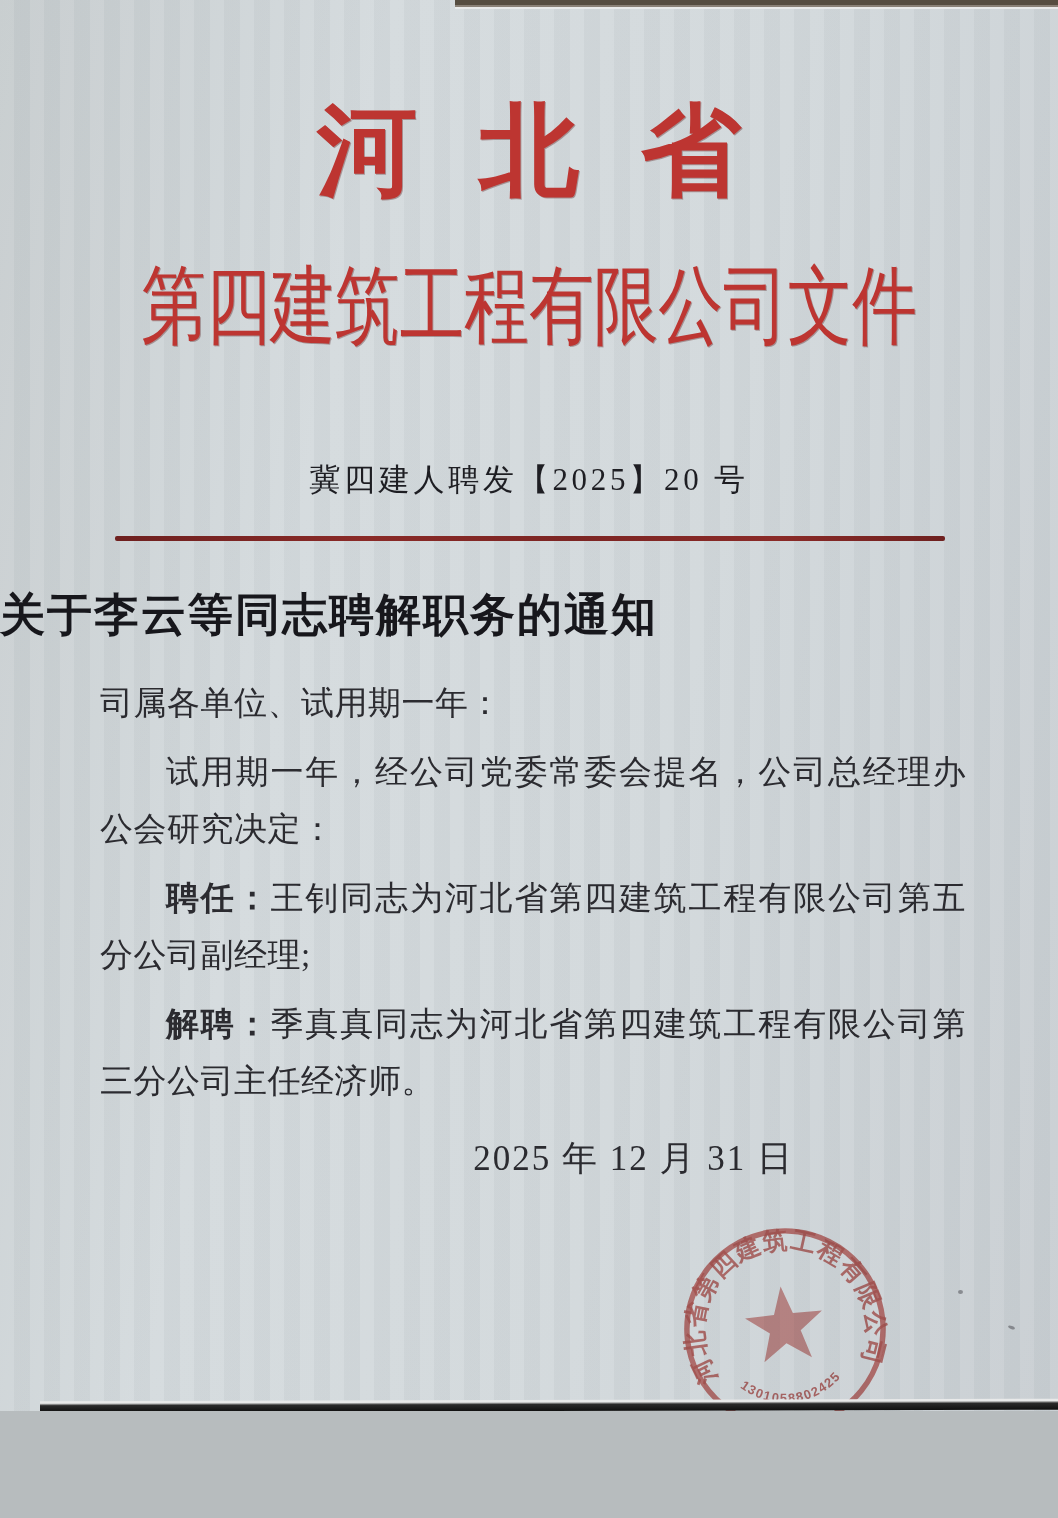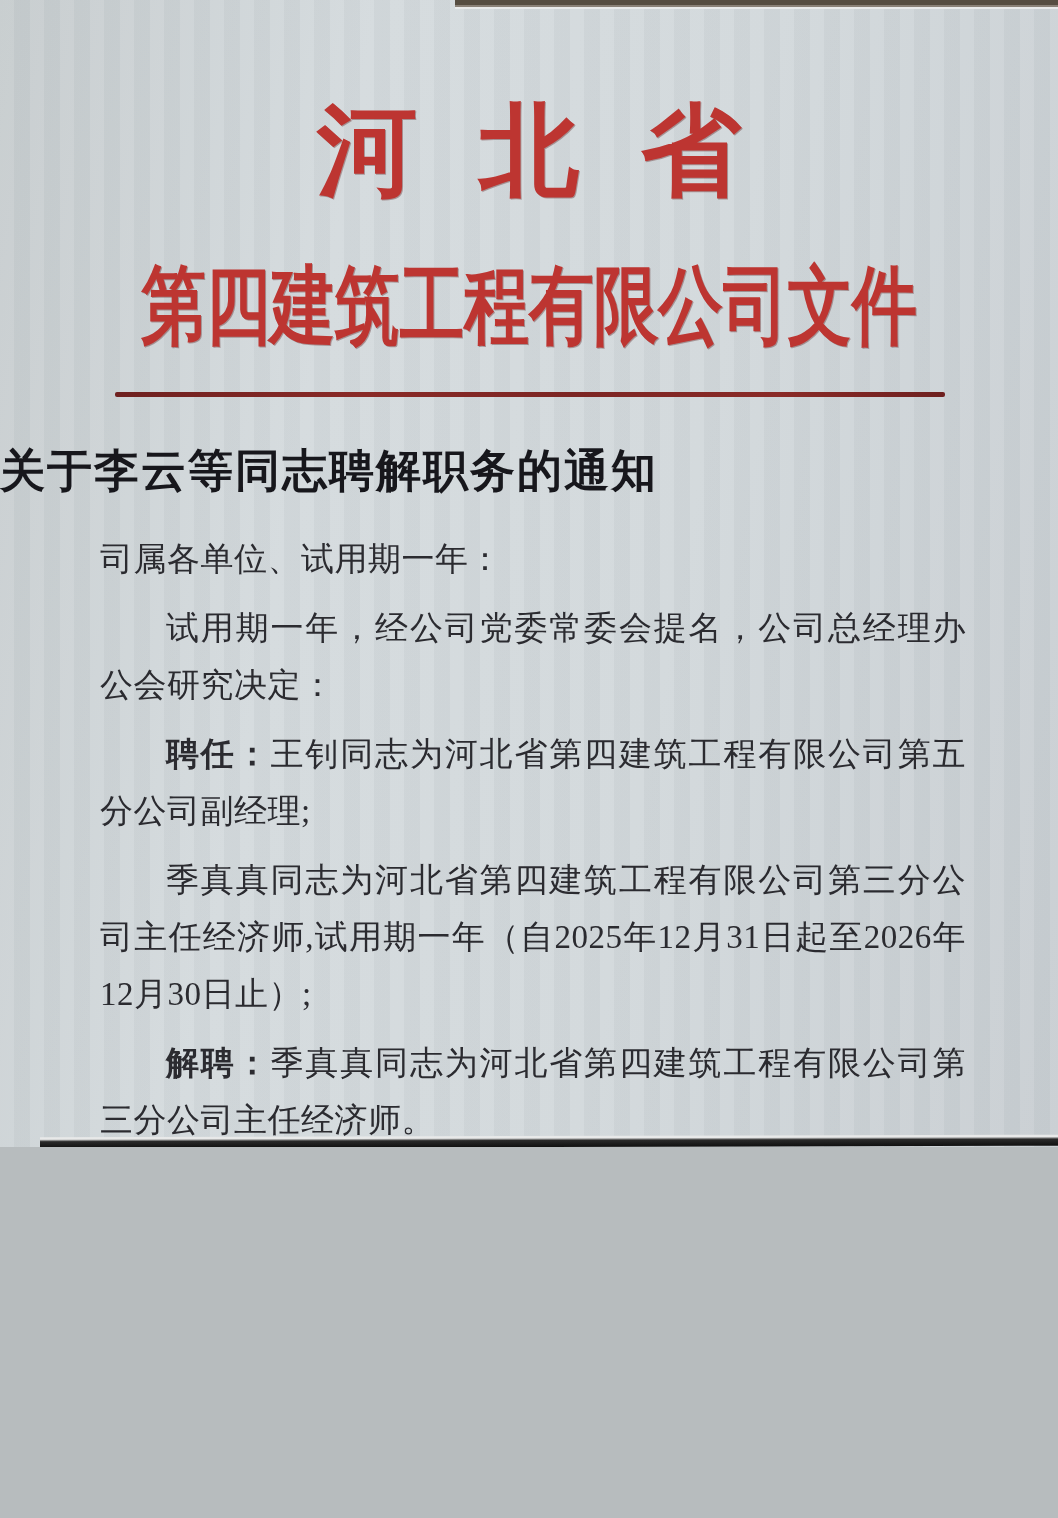--- a/index.html
+++ b/index.html
@@ -3,21 +3,21 @@
 <meta charset="utf-8">
 <style>
   html, body {
     margin: 0; padding: 0;
     width: 1058px; height: 1518px;
     background: #b7bcbe;
     font-family: "Liberation Serif", "DejaVu Serif", serif;
   }
   .paper {
     position: relative;
-    width: 1058px; height: 1147px;
+    width: 1058px; height: 1411px;
     overflow: hidden;
     background:
       repeating-linear-gradient(90deg, rgba(255,255,255,0.05) 0 14px, rgba(120,130,135,0.05) 14px 30px),
       linear-gradient(100deg, #c6ccce 0%, #d4dadd 30%, #d2d8db 62%, #c8ced2 100%);
     color: #2b2b30;
   }
   
   .edge-top {
     position: absolute; top: 0; left: 455px; right: 0; height: 9px;
     background: linear-gradient(180deg, #564d41 0 55%, #8a8177 55% 80%, #e9eaea 80%);
@@ -34,21 +34,21 @@
     font-weight: bold;
     letter-spacing: 0.62em;
     text-indent: 0.62em; 
     color: #bd3531;
     text-shadow: 1px 1px 0 rgba(80,18,16,0.35);
   }
   .letterhead-2 {
     margin-top: 52px;
     text-align: center;
     font-size: 64px; line-height: 96px;
-    font-weight: bold;
+    font-weight: normal;
     color: #bd3531;
     text-shadow: 1px 1px 0 rgba(80,18,16,0.35);
     white-space: nowrap;
   }
   .letterhead-2 .stretch {
     display: inline-block;
     transform: scale(1.01, 1.34);
     transform-origin: 50% 55%;
   }
   .doc-number {
@@ -133,33 +133,33 @@
 <div class="paper">
 
   <div class="edge-top"></div>
 
   <div class="letterhead-1">河北省</div>
 
   <div class="letterhead-2">
     <span class="stretch">第四建筑工程有限公司文件</span>
   </div>
 
+  <div class="doc-number">冀四建人聘发【2025】20 号</div>
 
   <div class="red-divider"></div>
 
   <div class="doc-title">关于李云等同志聘解职务的通知</div>
 
   <div class="body-block">
     <p class="salutation">司属各单位、试用期一年：</p>
 
     <p class="para"><span class="bold-prefix"></span><span>试用期一年，经公司党委常委会提名，公司总经理办公会研究决定：</span></p>
 
     <p class="para"><span class="bold-prefix">聘任：</span><span>王钊同志为河北省第四建筑工程有限公司第五分公司副经理;</span></p>
 
-    <p class="para"><span class="bold-prefix"></span><span>季真真同志为河北省第四建筑工程有限公司第三分公司主任经济师,试用期一年（自2025年12月31日起至2026年12月30日止）;</span></p>
 
 
     <p class="para"><span class="bold-prefix">解聘：</span><span>季真真同志为河北省第四建筑工程有限公司第三分公司主任经济师。</span></p>
 
     <p class="date-line">2025 年 12 月 31 日</p>
   </div>
 
   <svg class="stamp" viewBox="-110 -110 220 220" xmlns="http://www.w3.org/2000/svg">
     <circle class="seal-ring" cx="0" cy="0" r="99"></circle>
     <defs>

